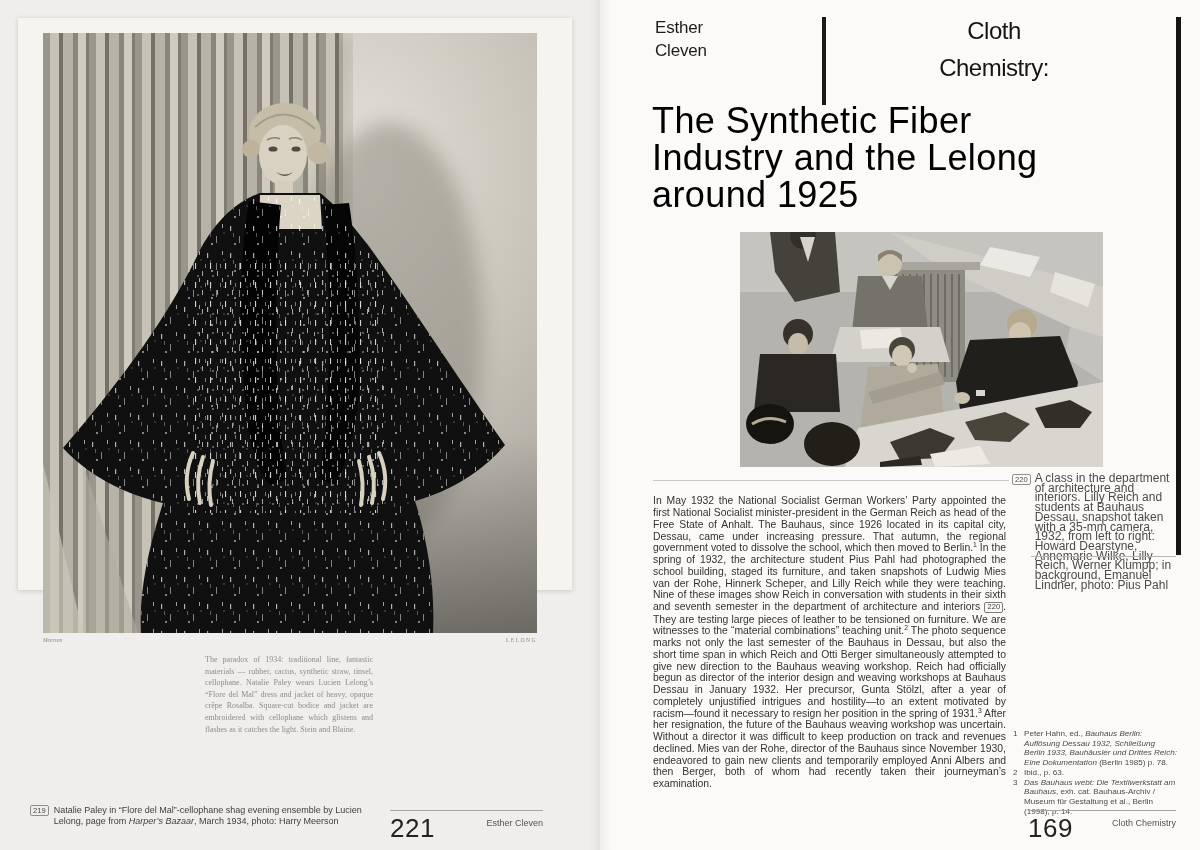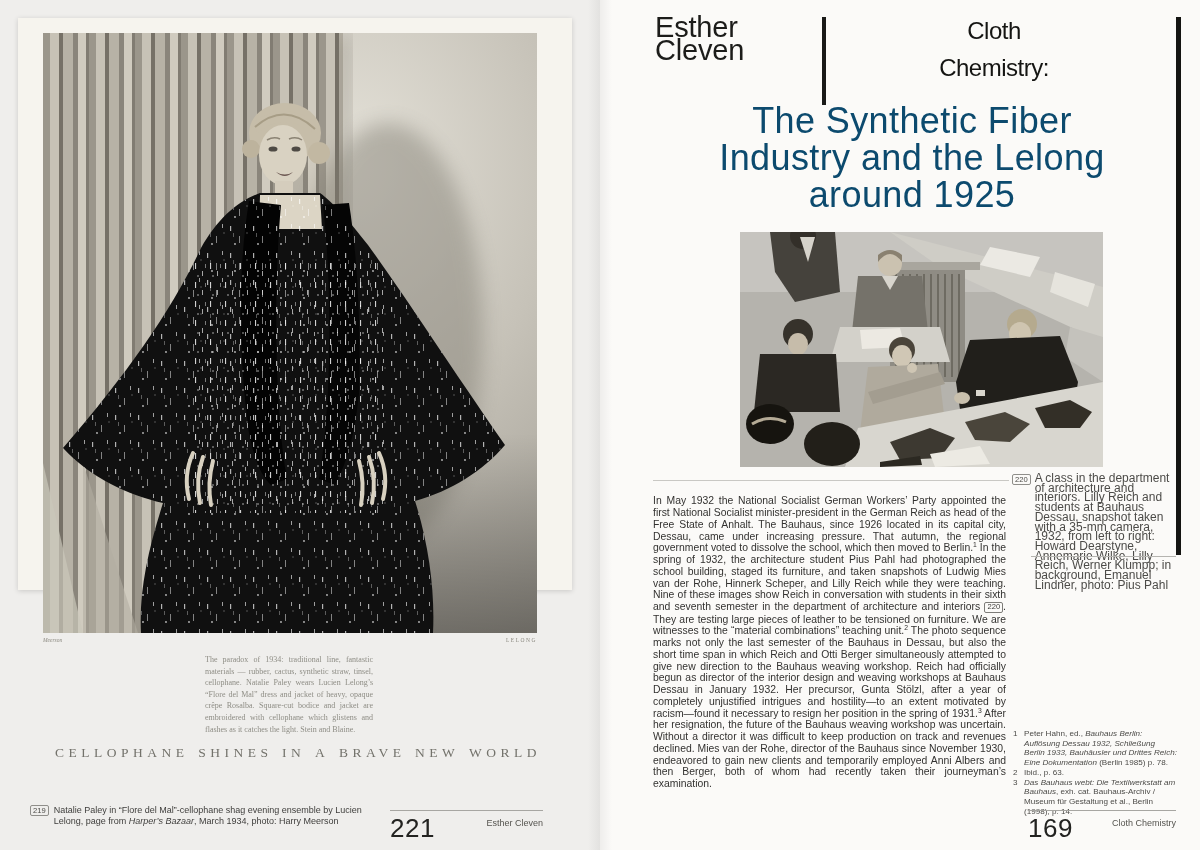--- a/index.html
+++ b/index.html
@@ -1,24 +1,24 @@
 <!DOCTYPE html>
 <html lang="en"><head>
 <meta charset="utf-8">
 <style>
   html,body{margin:0;padding:0;}
   body{width:1200px;height:850px;background:#efeeec;font-family:"Liberation Sans",sans-serif;position:relative;overflow:hidden;}
   .abs{position:absolute;}
   
   .right-page{left:600px;top:0;width:600px;height:850px;background:#fbfaf8;}
   .gutter{left:588px;top:0;width:24px;height:850px;background:linear-gradient(to right,rgba(0,0,0,0),rgba(0,0,0,.05) 50%,rgba(0,0,0,0));}
-  .author{left:655px;top:16px;font-size:29px;line-height:23px;color:#1c1c1a;letter-spacing:-.2px;}
+  .author{left:655px;top:16px;font-size:17px;line-height:23px;color:#1c1c1a;letter-spacing:-.2px;}
   .tbar{left:822px;top:17px;width:3.5px;height:88px;background:#1a1a18;}
   .title-top{left:878px;top:12px;width:232px;text-align:center;font-size:24px;line-height:37px;letter-spacing:-.5px;color:#151513;}
-  .title-main{left:652px;top:102px;width:520px;font-size:36px;line-height:37px;letter-spacing:.4px;color:#0c4a6e;text-align:center;}
+  .title-main{left:652px;top:102px;width:520px;font-size:36px;line-height:37px;letter-spacing:.4px;color:#000000;}
   .edgebar{left:1176px;top:17px;width:5px;height:538px;background:#141412;}
   .body-rule{left:653px;top:480px;width:356px;height:1px;background:#c9c8c4;}
   .body-text{left:653px;top:485px;width:353px;font-size:10.4px;line-height:11.75px;text-align:justify;color:#333230;hyphens:auto;-webkit-hyphens:auto;}
   .body-text sup{font-size:6.8px;line-height:0;}
   .figref{display:inline-block;border:1px solid #7d7c78;border-radius:2px;font-size:7.6px;line-height:8.6px;padding:0 2px;position:relative;top:-1px;color:#3c3b38;}
   .cap220{left:1012px;top:474px;width:165px;display:flex;gap:4px;align-items:flex-start;}
   .caplabel{border:1px solid #8f8e8a;border-radius:2px;font-size:7.6px;line-height:9px;padding:0 2px;color:#4c4b48;flex:0 0 auto;}
   .cap220 .captext{width:141px;font-size:12px;line-height:9.7px;color:#4c4b48;}
   .cap-rule{left:1031px;top:556px;width:145px;height:1px;background:#b5b4b0;}
   .footnotes{left:1013px;top:729px;width:164px;font-size:8.1px;line-height:9.7px;color:#4c4b48;}
@@ -232,29 +232,20 @@
     </g>
   </svg>
 
   <div class="abs credits">
     <span class="credit-l">Meerson</span>
     <span class="credit-r">LELONG</span>
   </div>
 
   <div class="abs mag-par">The paradox of 1934: traditional line, fantastic materials — rubber, cactus, synthetic straw, tinsel, cellophane. Natalie Paley wears Lucien Lelong’s “Flore del Mal” dress and jacket of heavy, opaque crêpe Rosalba. Square-cut bodice and jacket are embroidered with cellophane which glistens and flashes as it catches the light. Stein and Blaine.</div>
 
-  <div class="abs headline">
-    <span>CELLOPHANE</span>
-    <span>SHINES</span>
-    <span>IN</span>
-    <span>A</span>
-    <span>BRAVE</span>
-    <span>NEW</span>
-    <span>WORLD</span>
-  </div>
 </div>
 
 <div class="abs cap219">
   <span class="caplabel">219</span>
   <span class="captext"><span>Natalie Paley in “Flore del Mal”-cellophane shag evening ensemble by Lucien Lelong, page from </span><i>Harper’s Bazaar</i><span>, March 1934, photo: Harry Meerson</span></span>
 </div>
 
 <div class="abs footer-rule-l"></div>
 <div class="abs pagenum-l">221</div>
 <div class="abs running-l">Esther Cleven</div>

